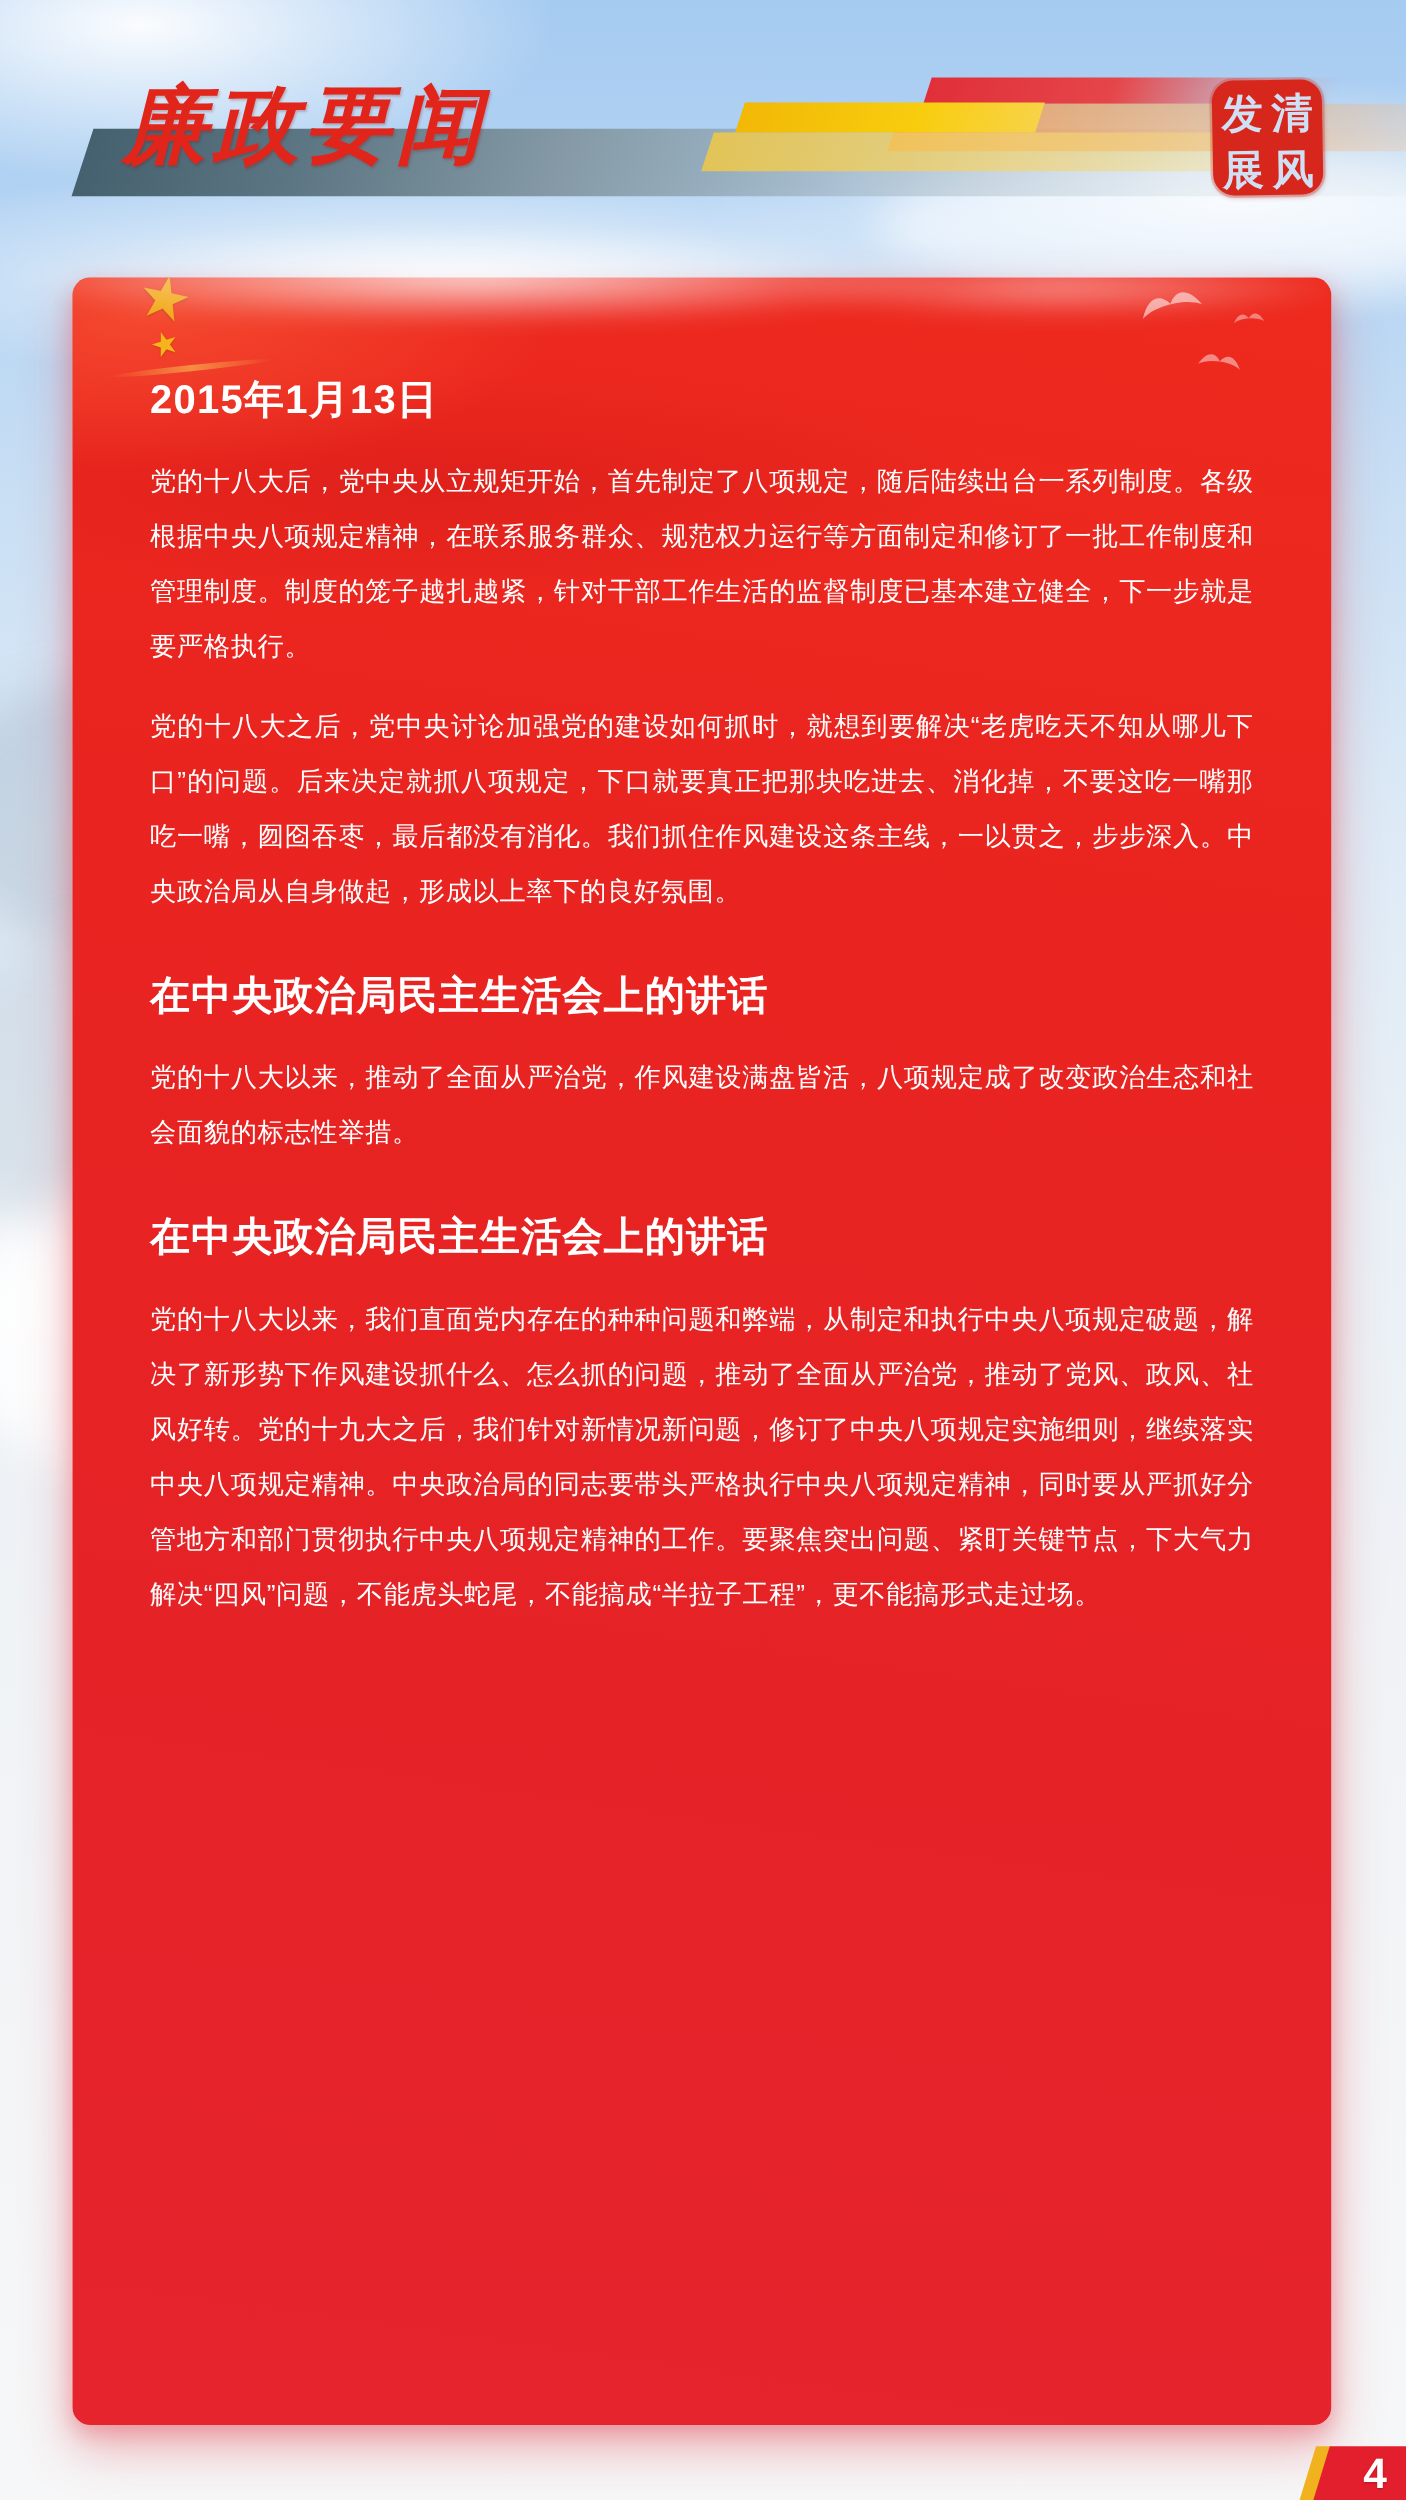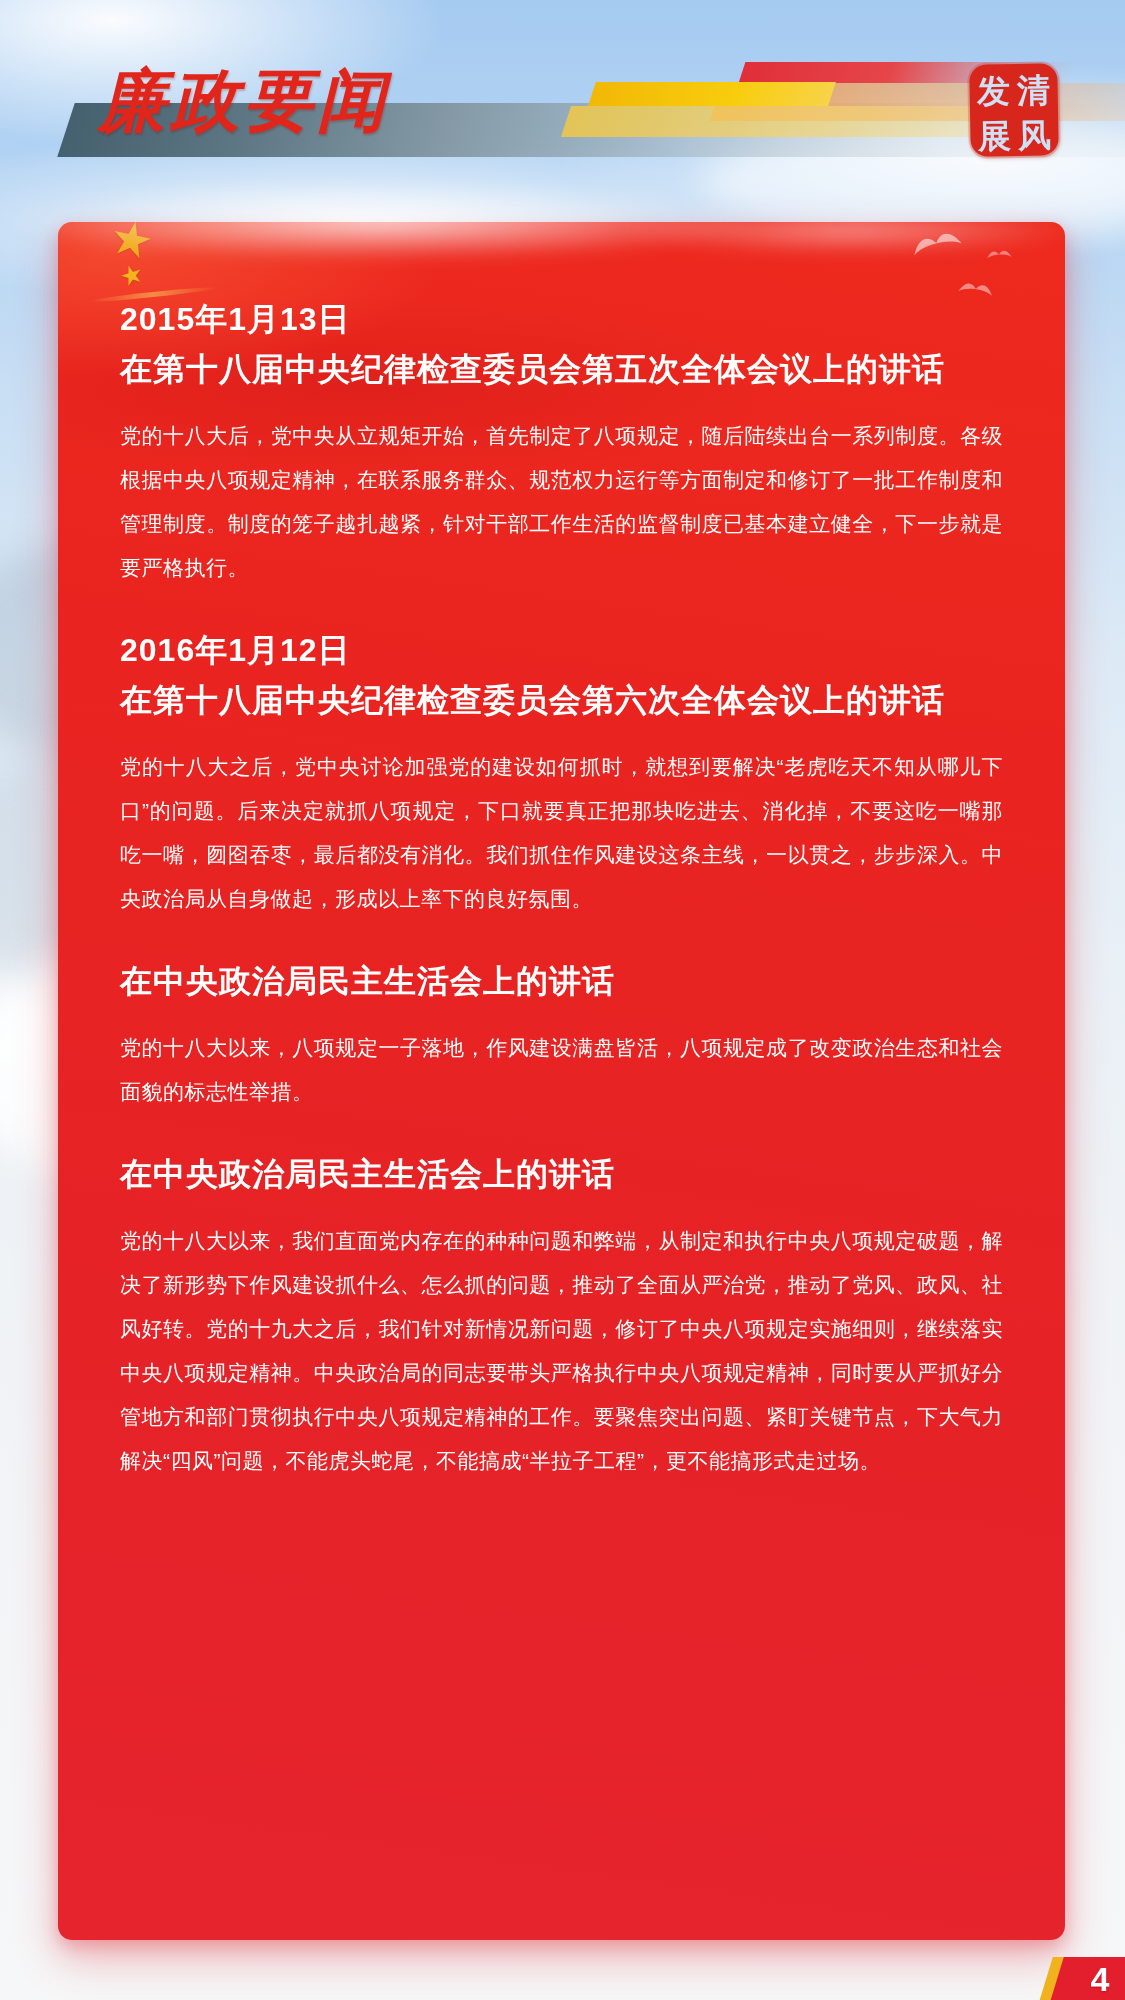--- a/index.html
+++ b/index.html
@@ -154,34 +154,29 @@
       <path d="M1 12 C6 2 12 2 16 8 C20 2 26 2 31 12 C24 7 8 7 1 12 Z"></path>
     </svg>
     <svg class="dove d3" viewBox="0 0 32 14">
       <path d="M1 12 C6 2 12 2 16 8 C20 2 26 2 31 12 C24 7 8 7 1 12 Z"></path>
     </svg>
 
     <div class="card-content">
 
       <div class="sec-head first">
         <div class="sec-date">2015年1月13日</div>
-        <div class="sec-title">在第十八届中央纪律检查委员会第五次全体会议上的讲话</div>
       </div>
       <div class="sec-body">党的十八大后，党中央从立规矩开始，首先制定了八项规定，随后陆续出台一系列制度。各级根据中央八项规定精神，在联系服务群众、规范权力运行等方面制定和修订了一批工作制度和管理制度。制度的笼子越扎越紧，针对干部工作生活的监督制度已基本建立健全，下一步就是要严格执行。</div>
 
-      <div class="sec-head">
-        <div class="sec-date">2016年1月12日</div>
-        <div class="sec-title">在第十八届中央纪律检查委员会第六次全体会议上的讲话</div>
-      </div>
       <div class="sec-body">党的十八大之后，党中央讨论加强党的建设如何抓时，就想到要解决“老虎吃天不知从哪儿下口”的问题。后来决定就抓八项规定，下口就要真正把那块吃进去、消化掉，不要这吃一嘴那吃一嘴，囫囵吞枣，最后都没有消化。我们抓住作风建设这条主线，一以贯之，步步深入。中央政治局从自身做起，形成以上率下的良好氛围。</div>
 
       <div class="sec-head">
         <div class="sec-title">在中央政治局民主生活会上的讲话</div>
       </div>
-      <div class="sec-body">党的十八大以来，八项规定一子落地，作风建设满盘皆活，八项规定成了改变政治生态和社会面貌的标志性举措。</div>
+      <div class="sec-body">党的十八大以来，推动了全面从严治党，作风建设满盘皆活，八项规定成了改变政治生态和社会面貌的标志性举措。</div>
 
       <div class="sec-head">
         <div class="sec-title">在中央政治局民主生活会上的讲话</div>
       </div>
       <div class="sec-body">党的十八大以来，我们直面党内存在的种种问题和弊端，从制定和执行中央八项规定破题，解决了新形势下作风建设抓什么、怎么抓的问题，推动了全面从严治党，推动了党风、政风、社风好转。党的十九大之后，我们针对新情况新问题，修订了中央八项规定实施细则，继续落实中央八项规定精神。中央政治局的同志要带头严格执行中央八项规定精神，同时要从严抓好分管地方和部门贯彻执行中央八项规定精神的工作。要聚焦突出问题、紧盯关键节点，下大气力解决“四风”问题，不能虎头蛇尾，不能搞成“半拉子工程”，更不能搞形式走过场。</div>
 
     </div>
   </div>
 
   <div class="cloud-over"></div>

